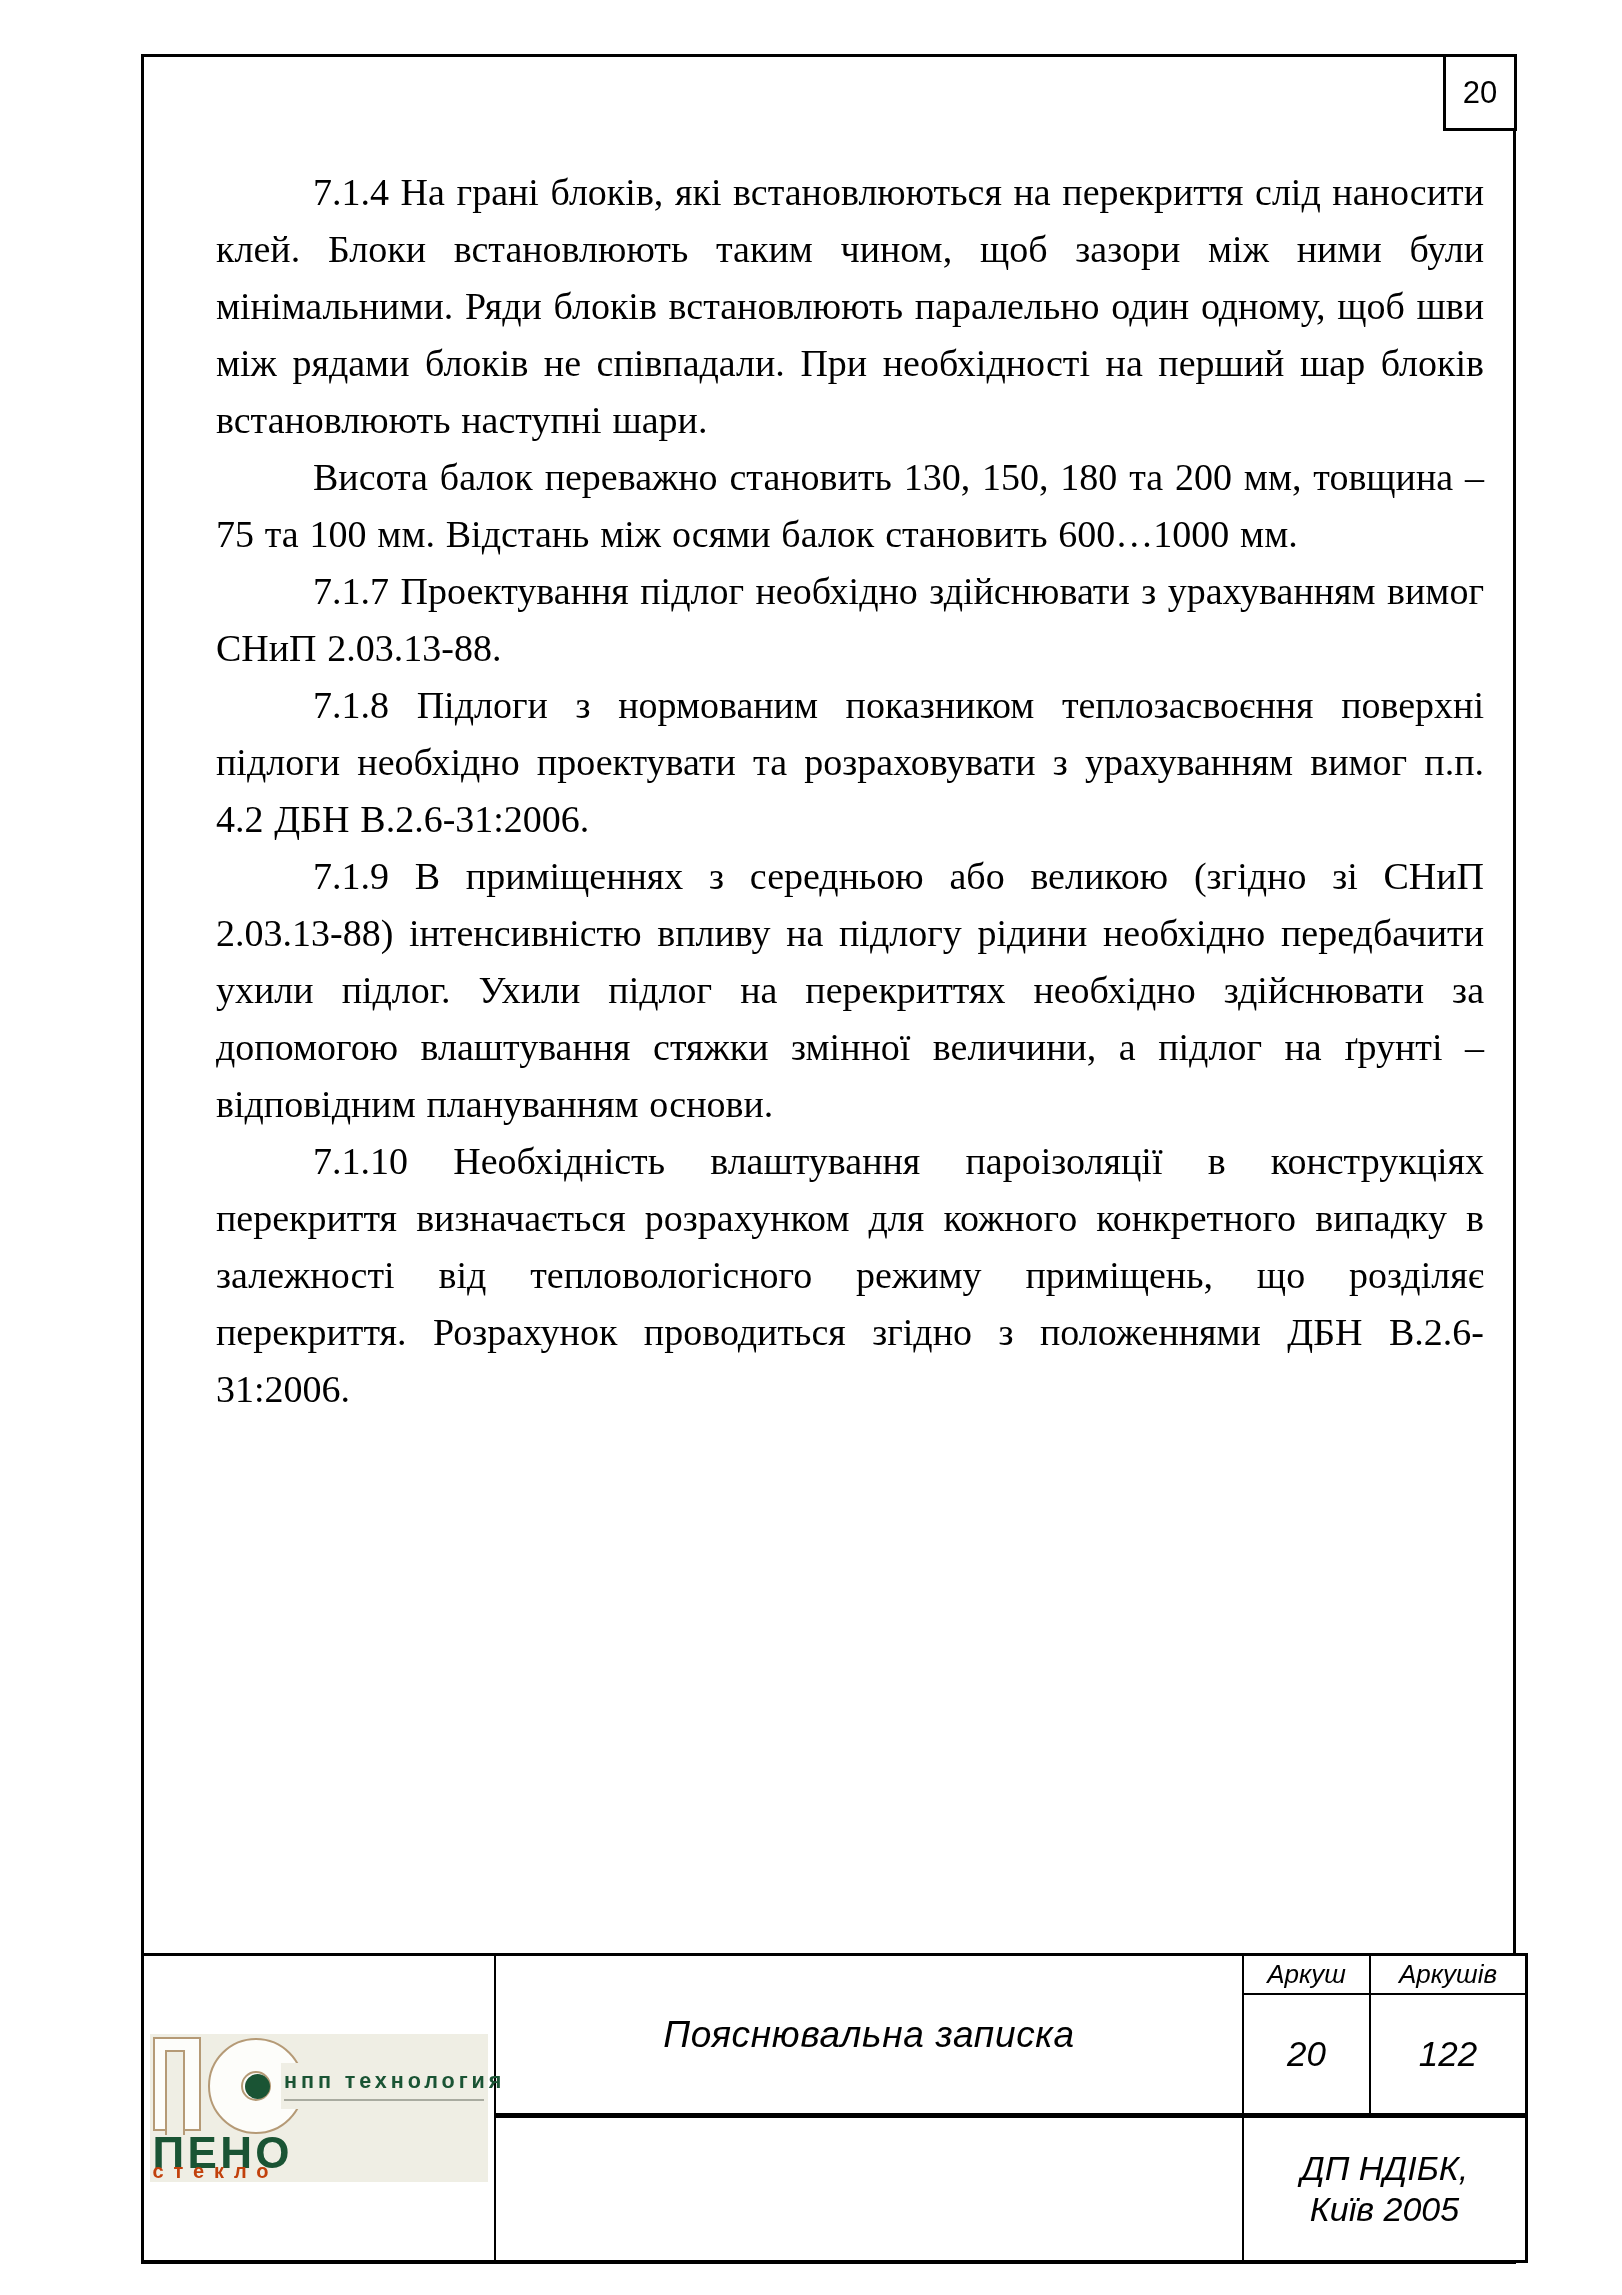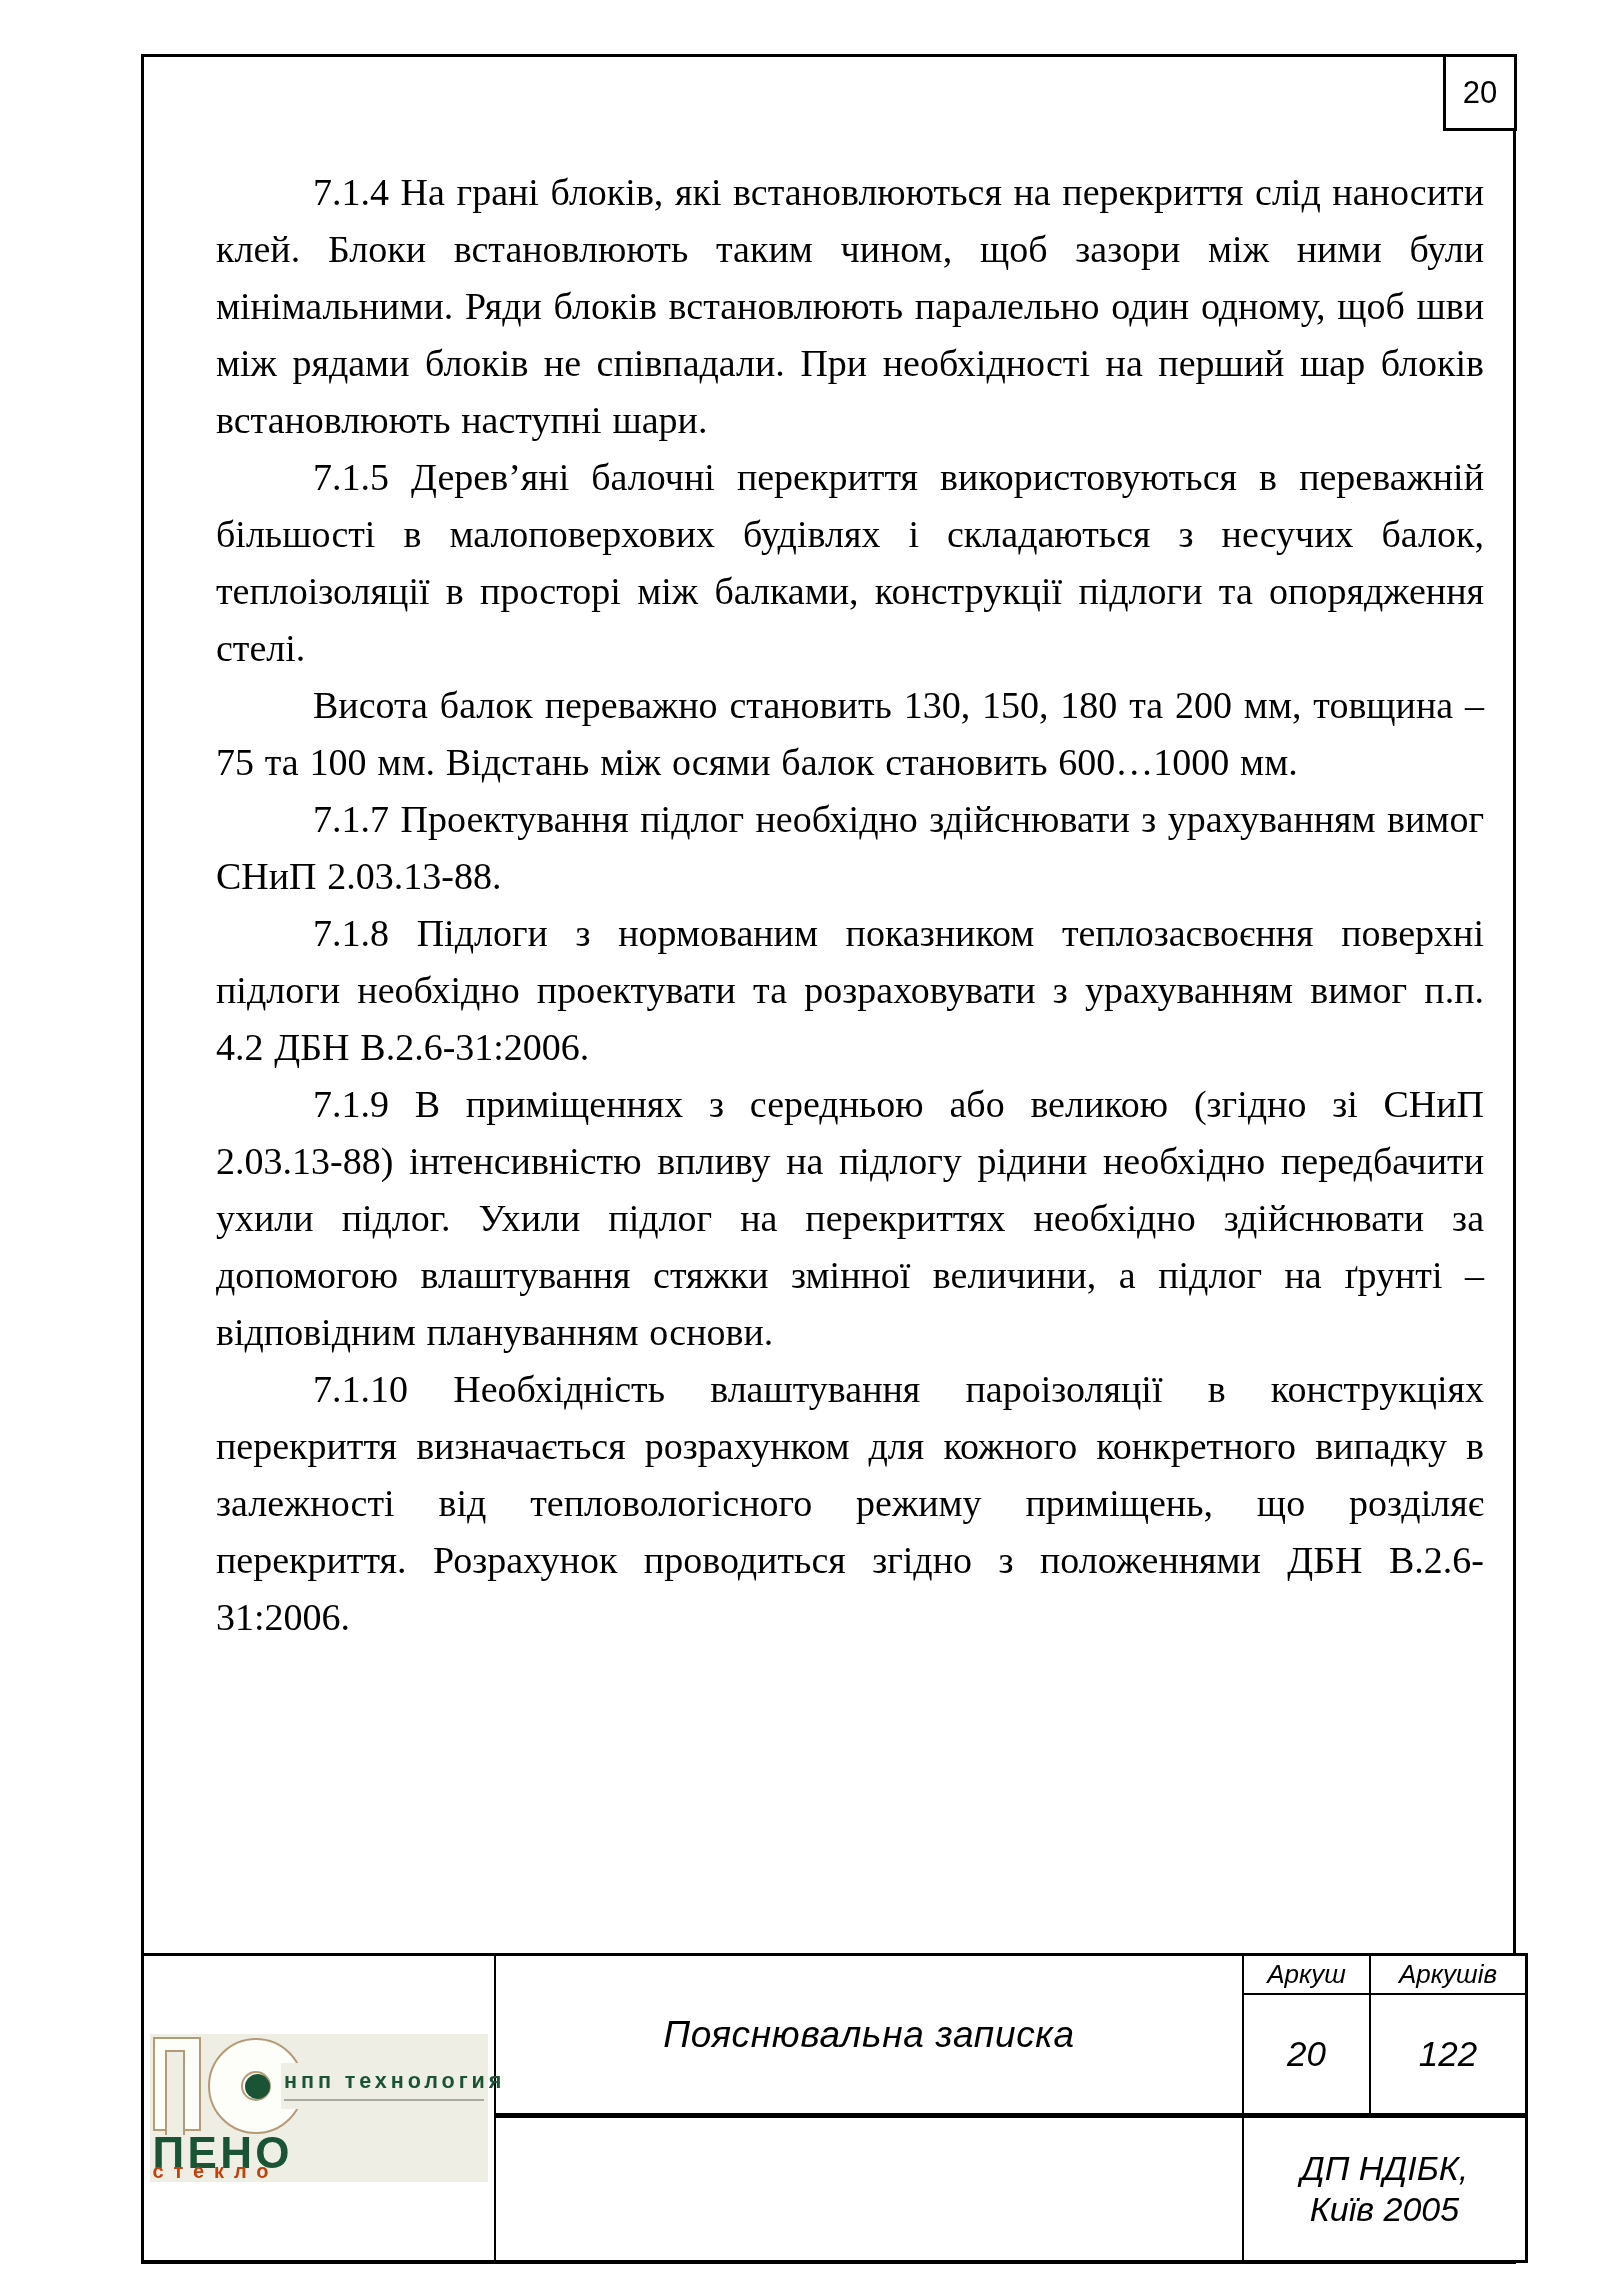--- a/index.html
+++ b/index.html
@@ -127,21 +127,20 @@
 <div class="page">
 
   <div class="frame"></div>
 
   <div class="pagenum-box">
     <span>20</span>
   </div>
 
   <div class="body-text">
       <p>7.1.4 На грані блоків, які встановлюються на перекриття слід наносити клей. Блоки встановлюють таким чином, щоб зазори між ними були мінімальними. Ряди блоків встановлюють паралельно один одному, щоб шви між рядами блоків не співпадали. При необхідності на перший шар блоків встановлюють наступні шари.</p>
-      <p>7.1.5 Дерев’яні балочні перекриття використовуються в переважній більшості в малоповерхових будівлях і складаються з несучих балок, теплоізоляції в просторі між балками, конструкції підлоги та опорядження стелі.</p>
       <p>Висота балок переважно становить 130, 150, 180 та 200 мм, товщина – 75 та 100 мм. Відстань між осями балок становить 600…1000 мм.</p>
       <p>7.1.7 Проектування підлог необхідно здійснювати з урахуванням вимог СНиП 2.03.13-88.</p>
       <p>7.1.8 Підлоги з нормованим показником теплозасвоєння поверхні підлоги необхідно проектувати та розраховувати з урахуванням вимог п.п. 4.2 ДБН В.2.6-31:2006.</p>
       <p>7.1.9 В приміщеннях з середньою або великою (згідно зі СНиП 2.03.13-88) інтенсивністю впливу на підлогу рідини необхідно передбачити ухили підлог. Ухили підлог на перекриттях необхідно здійснювати за допомогою влаштування стяжки змінної величини, а підлог на ґрунті – відповідним плануванням основи.</p>
       <p>7.1.10 Необхідність влаштування пароізоляції в конструкціях перекриття визначається розрахунком для кожного конкретного випадку в залежності від тепловологісного режиму приміщень, що розділяє перекриття. Розрахунок проводиться згідно з положеннями ДБН В.2.6-31:2006.</p>
     </div>
 
   <table class="titleblock">
     <tbody>
         <tr>

